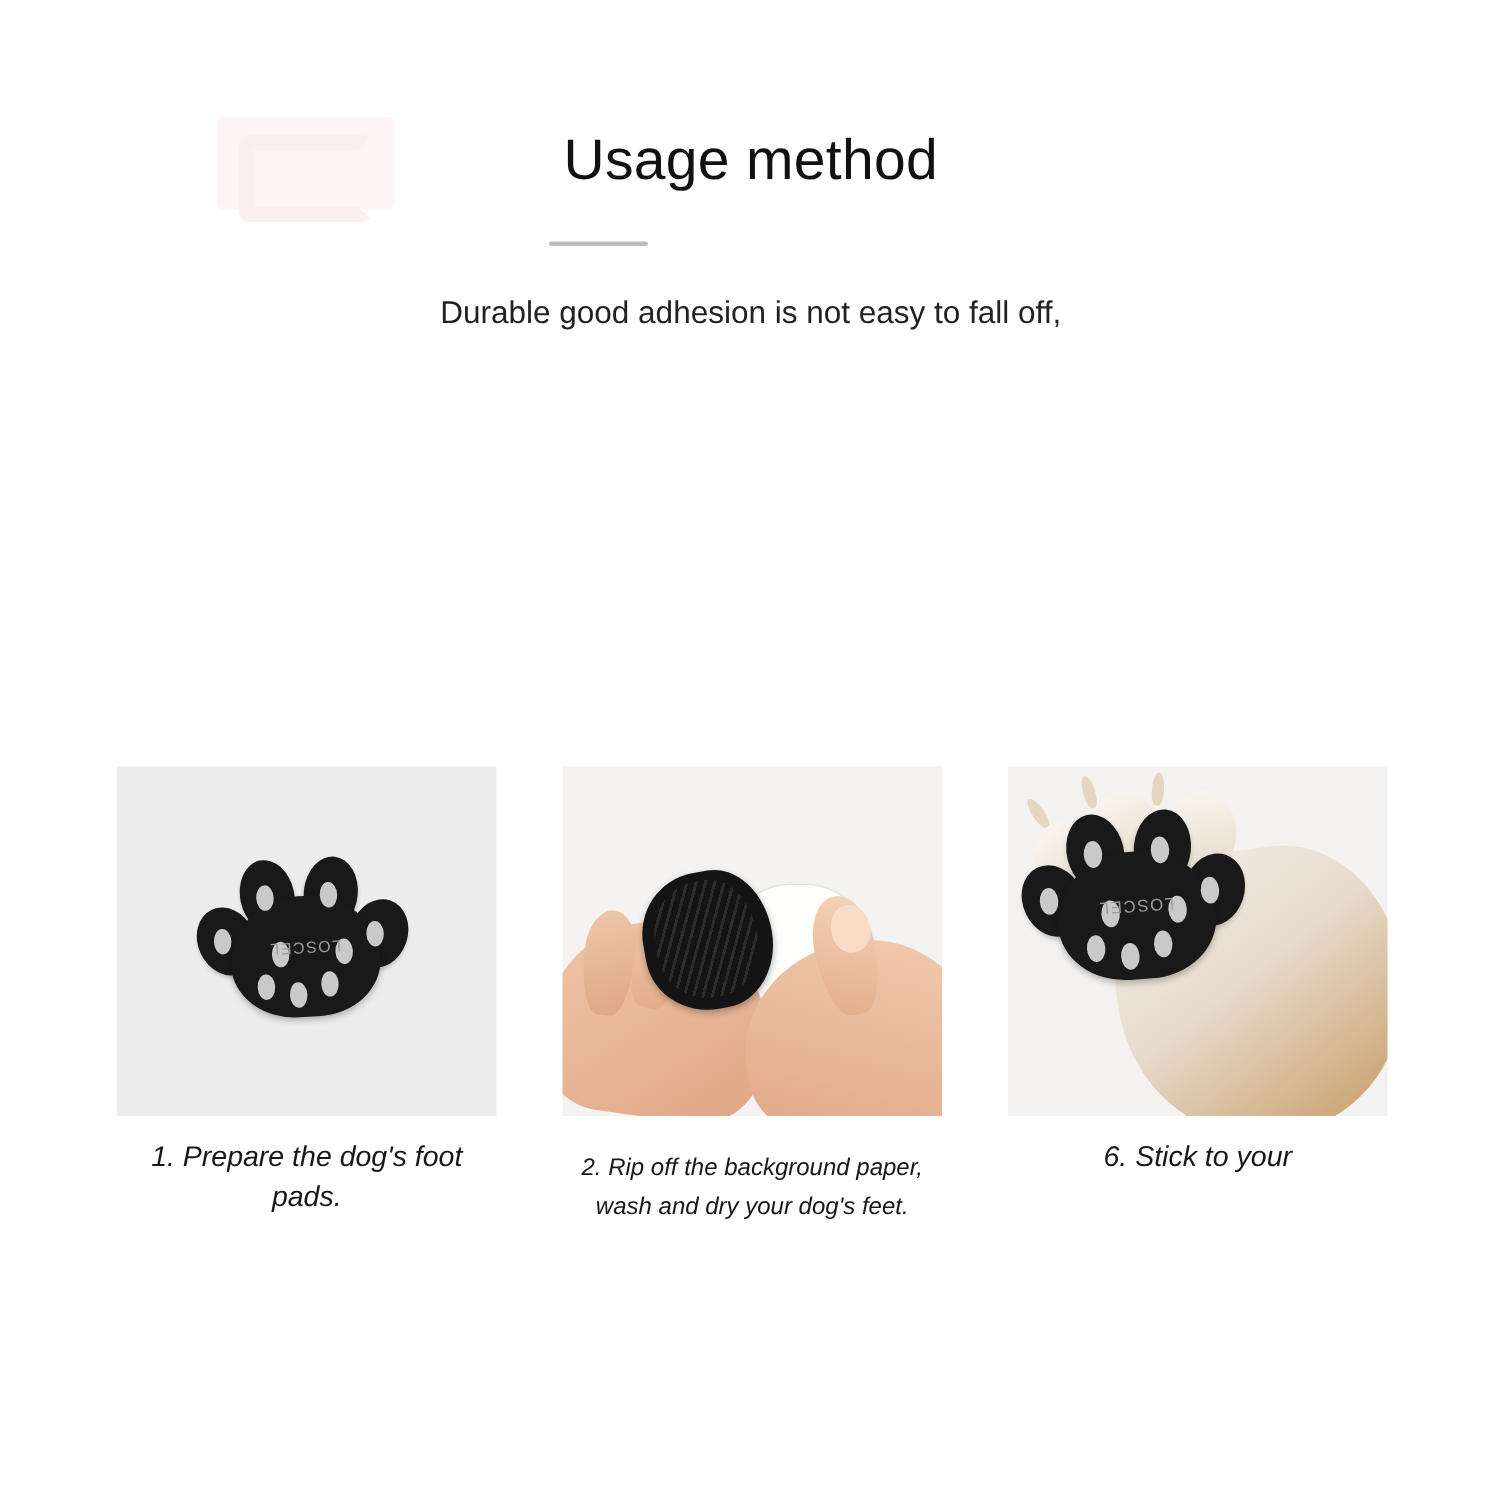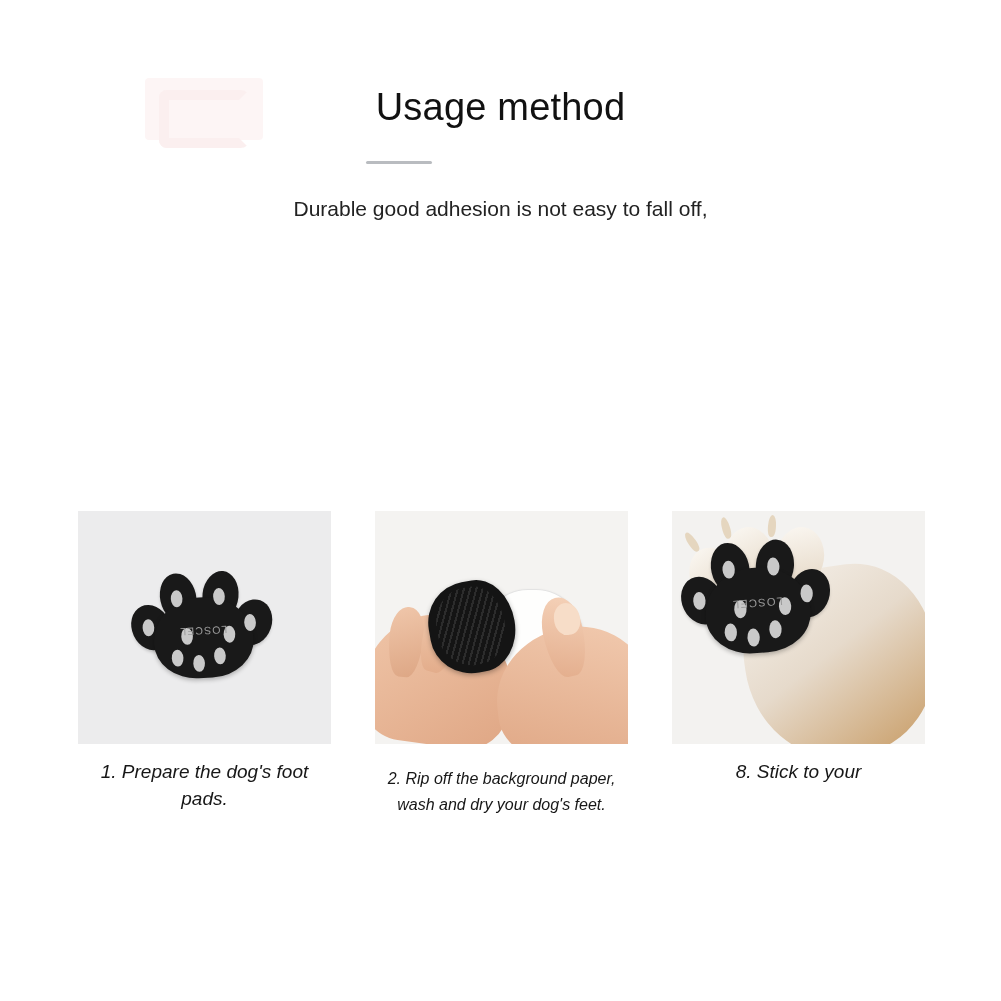--- a/index.html
+++ b/index.html
@@ -359,18 +359,18 @@
           <div class="dot d4"></div>
           <div class="dot d5"></div>
           <div class="dot d6"></div>
           <div class="dot d7"></div>
           <div class="dot d8"></div>
           <div class="dot d9"></div>
           <div class="brand">LOSCEL</div>
         </div>
       </div>
       <div class="caption">
-        <div>8. Stick to your</div>
+        <div>6. Stick to your</div>
       </div>
     </div>
 
   </div>
 </div>
 
 </body></html>

